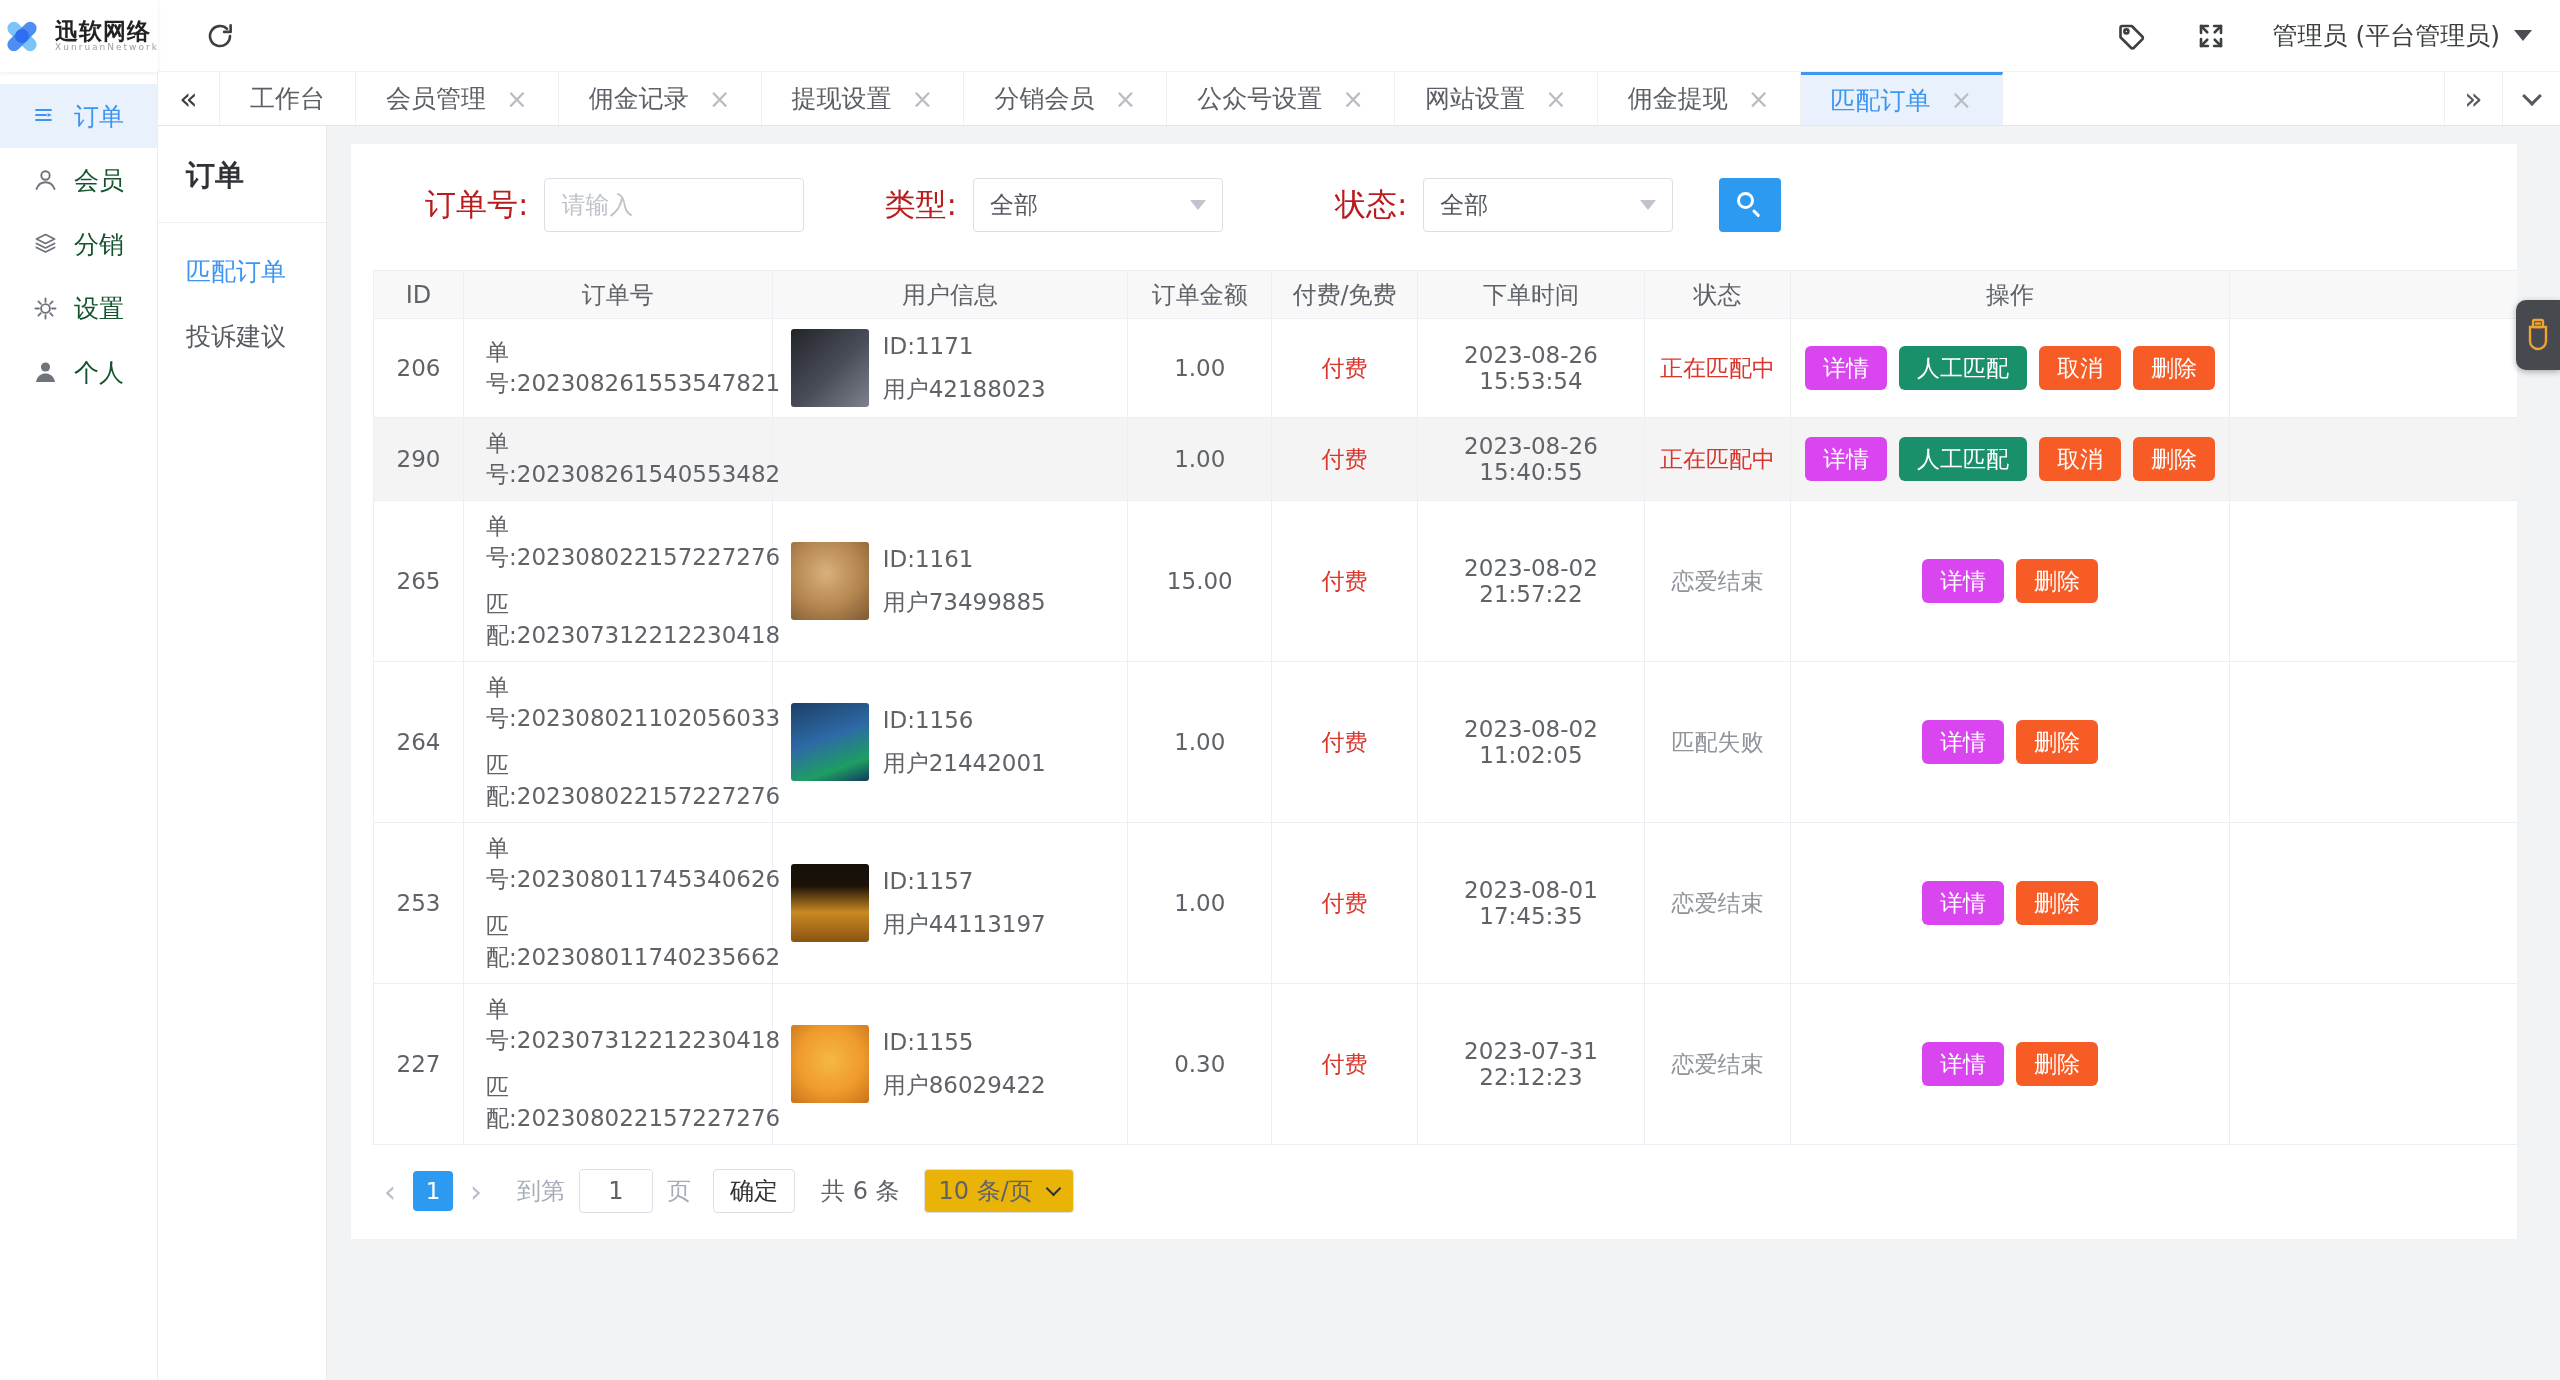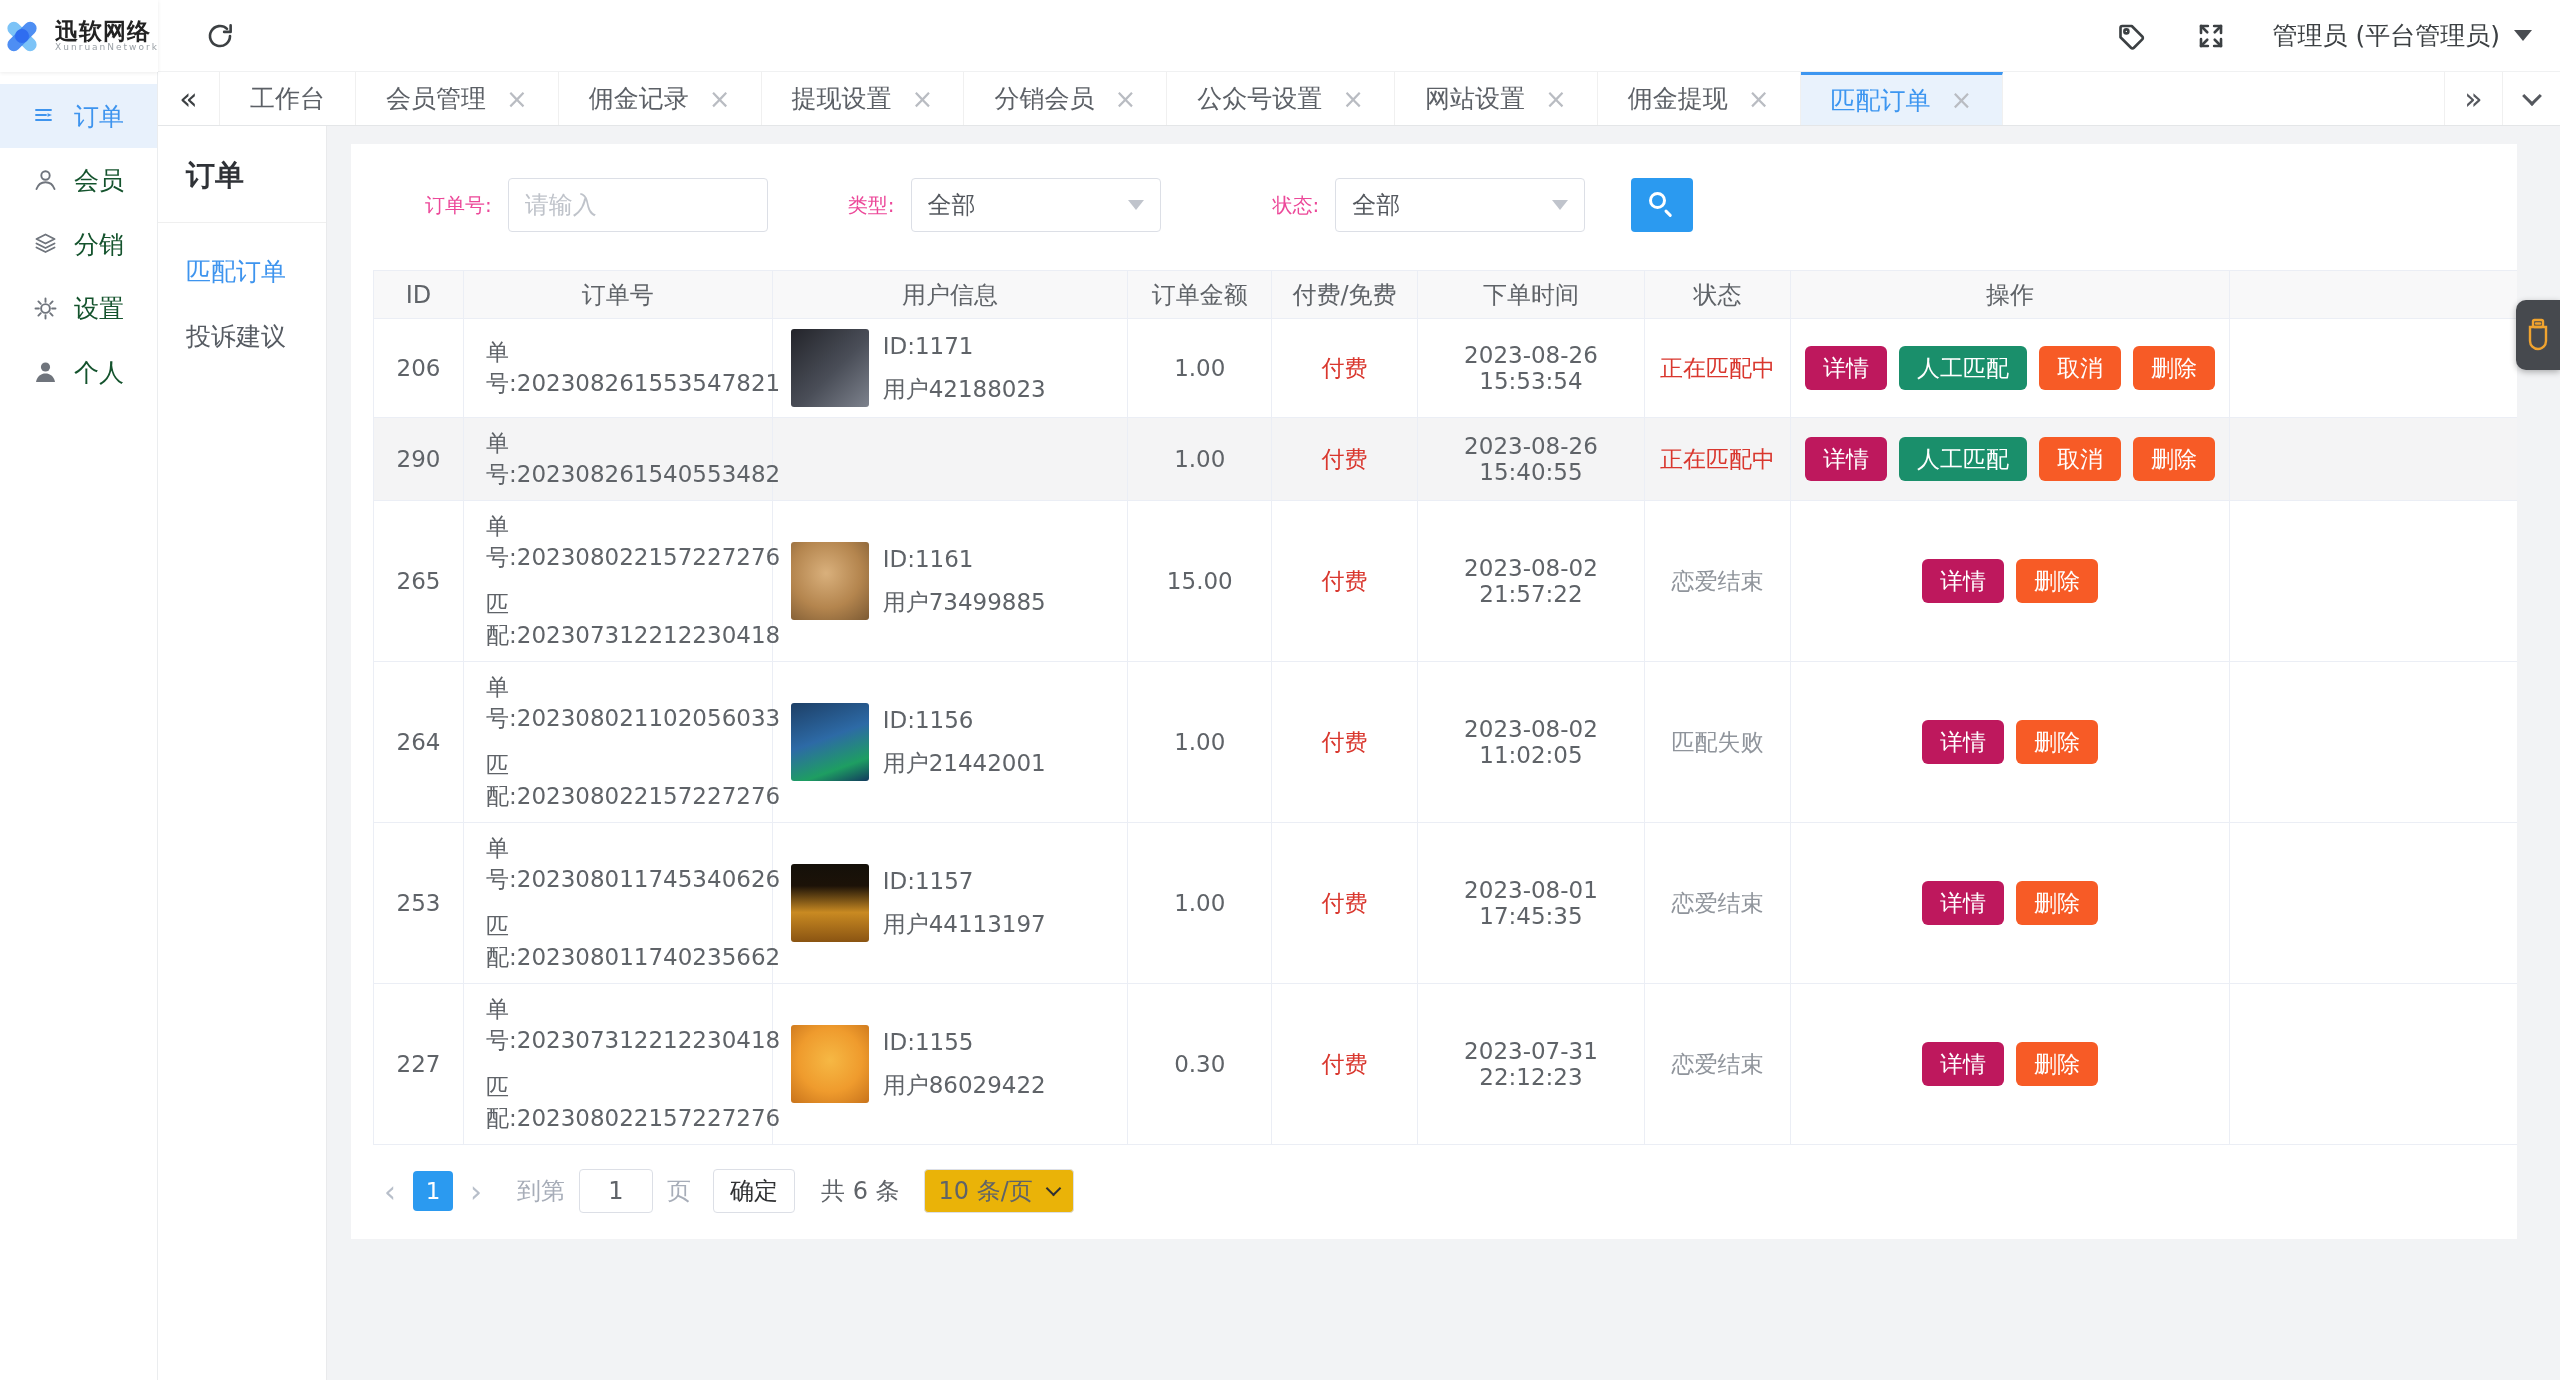--- a/index.html
+++ b/index.html
@@ -64,21 +64,21 @@
   .subpanel .title { font-size:29px; font-weight:bold; color:#2f3237; padding:30px 0 26px 28px; }
   .subpanel .divider { height:1px; background:#efefef; }
   .sub-item { font-size:25px; color:#565b62; padding:32px 0 0 28px; cursor:pointer; }
   .sub-item.active { color:#3e94ee; }
 
   
   .main { position:absolute; left:327px; top:126px; right:0; bottom:0; background:#f2f3f5; }
   .card { position:absolute; left:24px; top:18px; width:2166px; background:#fff; padding-bottom:26px; }
 
   .filters { display:flex; align-items:center; padding:34px 0 0 74px; }
-  .f-label { font-size:20px; color:#ec4899; margin-right:16px; }
+  .f-label { font-size:31px; color:#b91c1c; margin-right:16px; }
   .f-input { width:260px; height:54px; border:1px solid #dcdfe6; border-radius:4px;
     font-size:24px; padding:0 16px; color:#5f6368; outline:none;
     font-family:"DejaVu Sans","Liberation Sans",sans-serif; }
   .f-input::placeholder { color:#bfc3ca; }
   .f-select { width:250px; height:54px; border:1px solid #dcdfe6; border-radius:4px; background:#fff;
     display:flex; align-items:center; justify-content:space-between; padding:0 16px; cursor:pointer; }
   .f-select .val { font-size:24px; color:#55595f; }
   .sel-caret { width:0; height:0; border-left:8px solid transparent; border-right:8px solid transparent;
     border-top:10px solid #c0c4cc; }
   .gap1 { margin-left:80px;text-align:right; } .gap2 { margin-left:112px; } .gap3 { margin-left:46px; }
@@ -108,21 +108,21 @@
   .av-app-screenshot { background:linear-gradient(160deg,#1d3f66 0%,#2d6aa6 45%,#1e9e62 78%,#123a5e 100%); }
   .av-poster { background:linear-gradient(180deg,#141009 0%,#1c1208 28%,#c98a22 62%,#8a5412 100%); }
   .av-garfield-cartoon { background:radial-gradient(circle at 50% 45%,#f6b844 0%,#ef9b2d 55%,#c8731b 100%); }
   .user-meta { display:flex; flex-direction:column; justify-content:space-between; height:78px;
     padding:4px 0 2px 14px; }
   .text-red { color:#d9372e; }
   .text-gray { color:#8f949b; }
   .actions { display:flex; align-items:center; justify-content:center; gap:12px; }
   .btn { height:44px; border:none; border-radius:6px; color:#fff; font-size:23px; padding:0 18px;
     cursor:pointer; font-family:"DejaVu Sans","Liberation Sans",sans-serif; white-space:nowrap; }
-  .btn-blue { background:#be185d; }
+  .btn-blue { background:#d946ef; }
   .btn-green { background:#1a8f6b;border-radius:6px; }
   .btn-orange { background:#f75b26;font-family:Liberation Mono, monospace; }
 
   
   .pager { display:flex; align-items:center; margin:24px 0 0 22px; font-size:24px; color:#5f6368; }
   .pg-arrow { width:34px; text-align:center; font-size:30px; color:#b8bfca; cursor:pointer; }
   .pg-page { width:40px; height:40px; margin:0 6px; background:#2b9af0; color:#fff; border-radius:4px;
     display:flex; align-items:center; justify-content:center; font-size:23px; cursor:pointer; }
   .pg-goto-label { color:#a7adb8; margin:0 14px 0 24px; }
   .pg-input { width:74px; height:44px; border:1px solid #dcdfe6; border-radius:4px; text-align:center;

